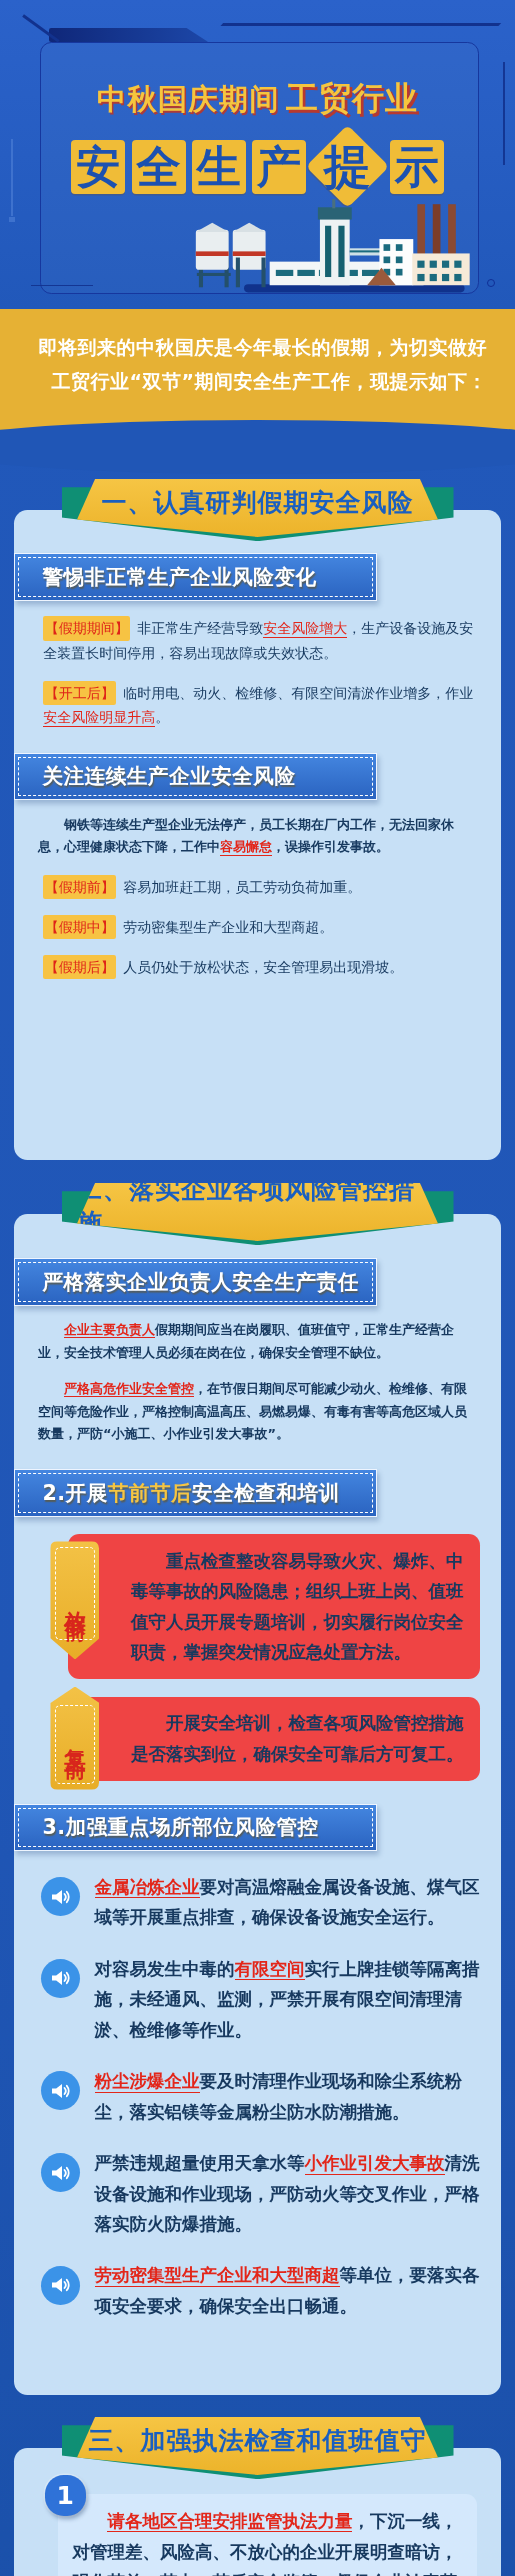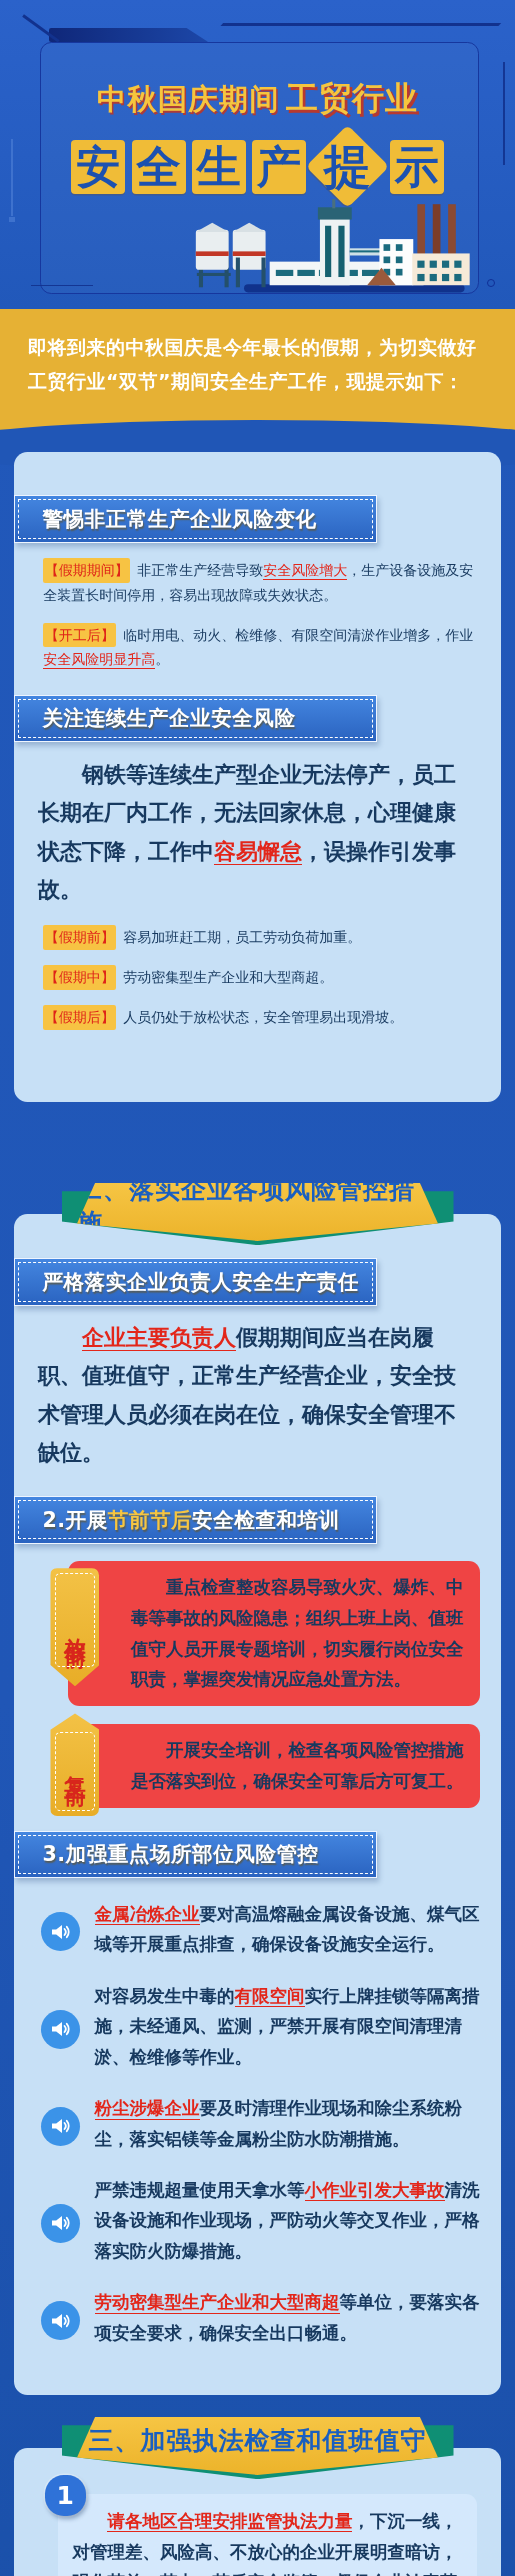--- a/index.html
+++ b/index.html
@@ -21,21 +21,21 @@
   .t1{position:absolute;top:77px;left:0;right:0;text-align:center;white-space:nowrap;z-index:2;}
   .t1a{font-size:29px;font-weight:900;color:#f6c53e;letter-spacing:1.5px;text-shadow:1.5px 2.1px 0 rgba(198,52,30,.85);}
   .t1b{font-size:32px;font-weight:900;color:#f6c53e;letter-spacing:1px;margin-left:6.2px;text-shadow:2.6px 3.1px 0 rgba(198,52,30,.9);}
   .tiles{position:absolute;top:137px;left:0;right:0;display:flex;justify-content:center;align-items:center;gap:6.2px;z-index:2;}
   .tile{width:54px;height:54px;background:#f0bc37;border-radius:4.1px;display:flex;align-items:center;justify-content:center;box-shadow:0 1.5px 0 rgba(120,70,10,.25);}
   .tile span{font-size:44px;font-weight:900;color:#1c51b0;line-height:1;}
   .tile.dia{width:59px;height:59px;transform:rotate(45deg);margin:0 6.2px;border-radius:6.2px;}
   .tile.dia span{transform:rotate(-45deg);font-size:47px;}
   .factory{position:absolute;right:42px;bottom:13.4px;width:281px;height:100px;z-index:1;}
   
-  .intro{position:absolute;top:309px;left:0;right:0;height:138px;background:#e6b134;}
+  .intro{position:absolute;top:309px;left:0;right:0;height:138px;background:#e6b134;text-align:right;}
   .intro p{margin:0;padding:20.6px 28px 0;font-size:19px;line-height:1.82;font-weight:800;color:#fff;letter-spacing:0.5px;}
   .intro::after{content:"";position:absolute;left:-77px;right:-77px;bottom:-27px;height:54px;background:#2056b6;border-radius:50%;}
   
   .sec{position:absolute;left:0;right:0;}
   .sec1{top:479px;} .sec2{top:1183px;} .sec3{top:2417px;}
   .banner{position:relative;width:361px;margin:0 auto;height:58px;z-index:3;}
   .banner-back{position:absolute;left:-15.5px;right:-15.5px;top:8.2px;height:54px;background:#0f8f74;
         clip-path:polygon(0 0,100% 0,100% 56%,50% 100%,0 56%);}
   .banner-front{position:absolute;left:0;right:0;top:0;height:58px;background:linear-gradient(180deg,#f6c544,#ecb32a);
         clip-path:polygon(5% 0,95% 0,100% 70%,50% 100%,0 70%);display:flex;align-items:center;justify-content:center;}
@@ -45,37 +45,37 @@
   .p1{height:650px;padding:43px 20.6px 0;}
   .p2{height:1181px;padding:44px 20.6px 0;}
   .p3{height:465px;padding:30px 24px 0;}
   .bar{position:relative;margin:23px 0 0 -20.6px;width:363px;box-sizing:border-box;
        background:linear-gradient(180deg,#4486e0,#2a63c0);border:1.5px solid #eef5ff;padding:8.8px 5.2px 8.8px 27px;
        box-shadow:2.1px 4.1px 5.2px rgba(15,50,110,.25);}
   .bar::after{content:"";position:absolute;inset:3.1px;border:1.5px dashed #fff;pointer-events:none;}
   .bar span{font-size:20.6px;font-weight:900;color:#fff;text-shadow:1px 2.1px 1.5px rgba(110,80,10,.6);letter-spacing:0.5px;}
   .bar .bgold{color:#f6c541;}
   .bar.first{margin-top:0;}
-  .bodyp{margin:13.4px 3.1px 0;font-size:22px;line-height:1.75;font-weight:700;color:#17395f;}
+  .bodyp{margin:13.4px 3.1px 0;font-size:13px;line-height:1.75;font-weight:700;color:#17395f;}
   .ind{text-indent:2em;}
   .red{color:#e3261a;border-bottom:1.5px solid #e3261a;padding-bottom:0.5px;}
   .tagp{margin:15.5px 3.1px 0 8.2px;font-size:14px;line-height:1.75;font-weight:400;color:#17395f;}
   .tag{display:inline-block;background:#f7c343;color:#df2418;padding:0 1.5px;margin-right:7.2px;border-radius:2.1px;}
   
   .tcard{position:relative;margin:17.5px 0 0 33px;background:#ef4444;border-radius:11.3px;padding:11.3px 13.4px 11.3px 63px;box-sizing:border-box;}
   .vbadge{position:absolute;left:-17.5px;top:7.2px;width:49px;height:118px;background:linear-gradient(180deg,#f3c246,#e8ad27);
         display:flex;align-items:center;justify-content:center;
         clip-path:polygon(0 0,100% 0,100% 82%,50% 100%,0 82%);border-radius:7.2px;}
   .vbadge.up{top:-10.3px;height:103px;clip-path:polygon(0 16%,50% 0,100% 16%,100% 100%,0 100%);}
   .vbadge::after{content:"";position:absolute;left:4.1px;right:4.1px;top:5.2px;bottom:19.6px;border:1.5px dashed #fff;border-radius:5.2px;}
   .vbadge.up::after{top:18.5px;bottom:5.2px;}
   .vbadge span{writing-mode:vertical-rl;font-size:21.6px;font-weight:900;color:#d8261c;letter-spacing:4.1px;}
   .tcard p{margin:0;font-size:17.5px;line-height:1.75;font-weight:700;color:#17395f;text-indent:2em;}
   
-  .bullet{display:flex;margin:20.6px 0 0;align-items:center;}
+  .bullet{display:flex;margin:20.6px 0 0;align-items:flex-start;}
   .bico{flex:none;width:39px;height:39px;border-radius:50%;background:#3b93e8;display:flex;align-items:center;justify-content:center;margin:5.2px 14.4px 0 6.2px;}
   .bico svg{width:24px;height:24px;}
   .bullet p{margin:0;font-size:17.5px;line-height:1.75;font-weight:700;color:#17395f;}
   
   .item{position:relative;margin:32px 0 0 19.6px;background:#d4e8fc;border-radius:11.3px;padding:12.4px 14.4px;box-sizing:border-box;}
   .item.firstitem{margin-top:15.5px;}
   .inum{position:absolute;left:-13.4px;top:-18.5px;width:41px;height:41px;background:#2f72d8;border-radius:46%;
         display:flex;align-items:center;justify-content:center;color:#fff;font-size:25px;font-weight:900;
         box-shadow:1.5px 3.1px 4.1px rgba(10,40,90,.35),0 0 0 1.5px rgba(255,255,255,.35);}
   .item p{margin:0;font-size:17.5px;line-height:1.75;font-weight:700;color:#17395f;text-indent:2em;}
@@ -183,20 +183,26 @@
           <rect x="510" y="152" width="14" height="14"></rect>
       </g>
     </svg>
   </div>
 
   <div class="intro">
     <p>即将到来的中秋国庆是今年最长的假期，为切实做好工贸行业“双节”期间安全生产工作，现提示如下：</p>
   </div>
 
   <div class="sec sec1">
+    <div class="banner">
+      <div class="banner-back"></div>
+      <div class="banner-front">
+        <span>一、认真研判假期安全风险</span>
+      </div>
+    </div>
     <div class="panel p1">
       <div class="bar first">
         <span>警惕非正常生产企业风险变化</span>
       </div>
       <p class="tagp">
         <span class="tag">【假期期间】</span><span>非正常生产经营导致</span><span class="red">安全风险增大</span><span>，生产设备设施及安全装置长时间停用，容易出现故障或失效状态。</span>
       </p>
       <p class="tagp">
         <span class="tag">【开工后】</span><span>临时用电、动火、检维修、有限空间清淤作业增多，作业</span><span class="red">安全风险明显升高</span><span>。</span>
       </p>
@@ -225,20 +231,23 @@
         <span>二、落实企业各项风险管控措施</span>
       </div>
     </div>
     <div class="panel p2">
       <div class="bar first">
         <span>严格落实企业负责人安全生产责任</span>
       </div>
       <p class="bodyp ind">
         <span class="red">企业主要负责人</span><span>假期期间应当在岗履职、值班值守，正常生产经营企业，安全技术管理人员必须在岗在位，确保安全管理不缺位。</span>
       </p>
+      <p class="bodyp ind">
+        <span class="red">严格高危作业安全管控</span><span>，在节假日期间尽可能减少动火、检维修、有限空间等危险作业，严格控制高温高压、易燃易爆、有毒有害等高危区域人员数量，严防“小施工、小作业引发大事故”。</span>
+      </p>
       <div class="bar">
         <span>2.开展</span><span class="bgold">节前节后</span><span>安全检查和培训</span>
       </div>
       <div class="tcard">
         <div class="vbadge">
             <span>放假前</span>
           </div>
         <p>重点检查整改容易导致火灾、爆炸、中毒等事故的风险隐患；组织上班上岗、值班值守人员开展专题培训，切实履行岗位安全职责，掌握突发情况应急处置方法。</p>
       </div>
       <div class="tcard">

